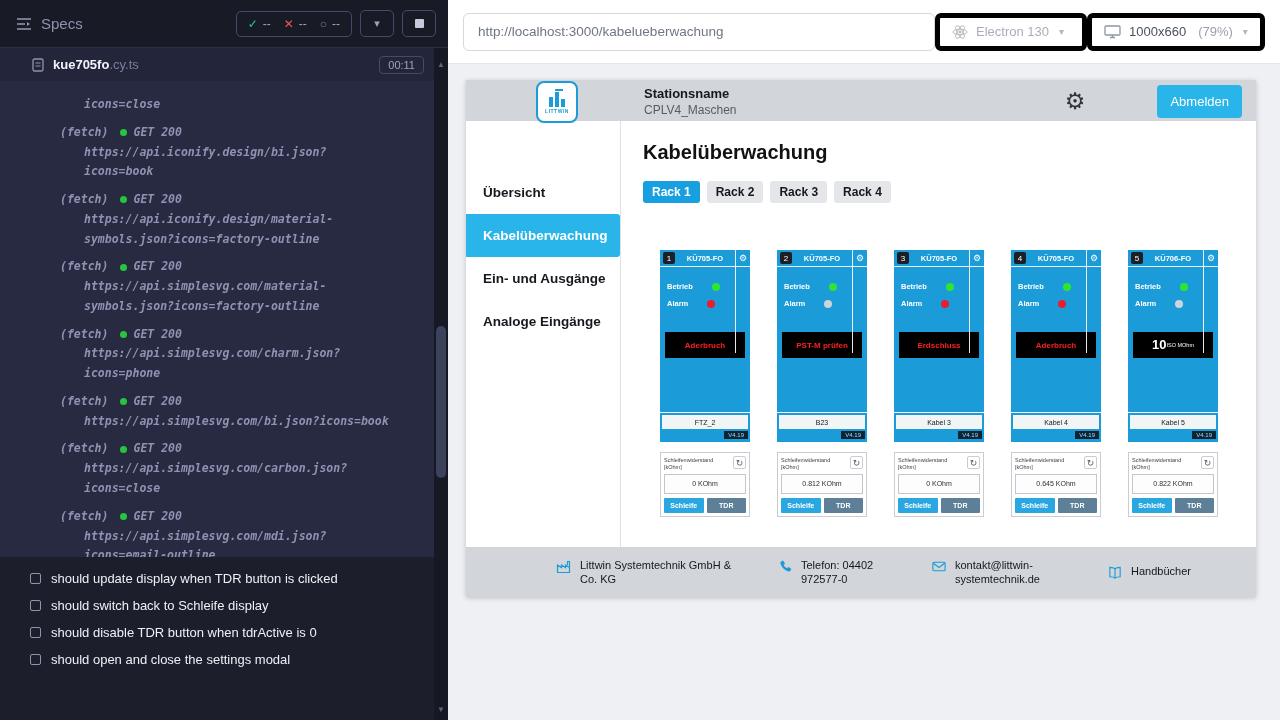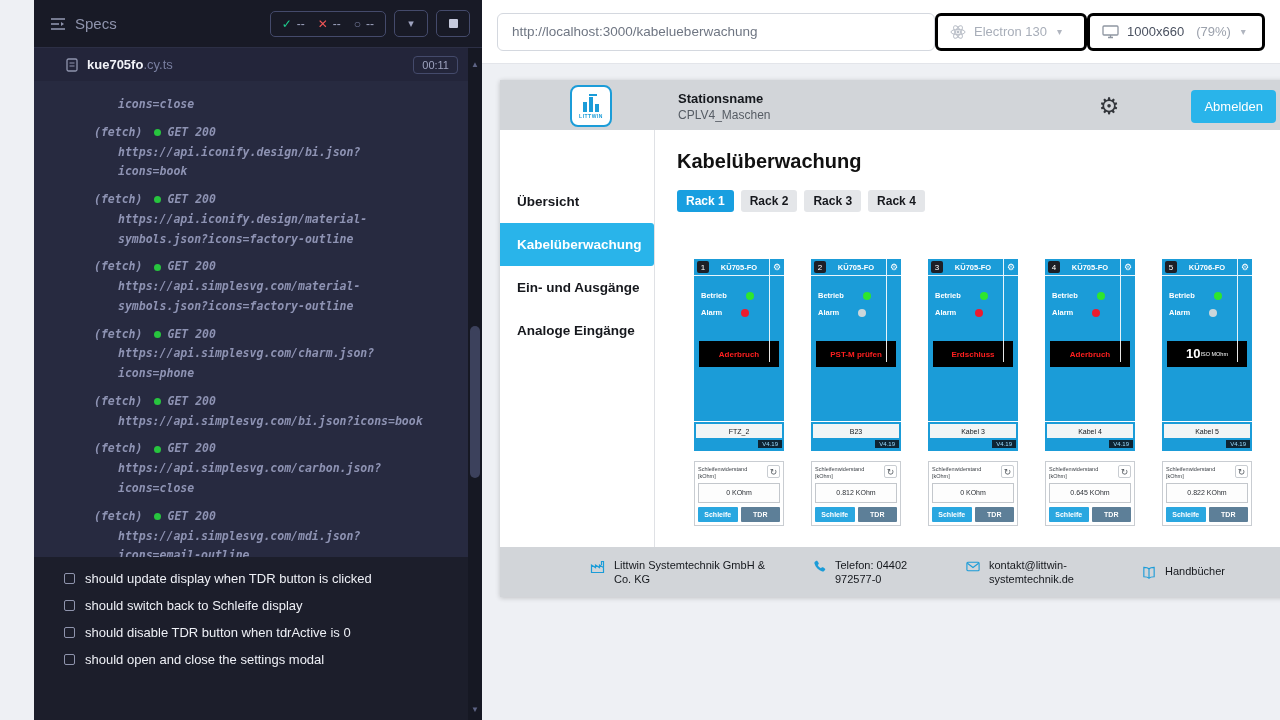--- a/index.html
+++ b/index.html
@@ -1,20 +1,20 @@
 <!DOCTYPE html>
 <html><head>
 <meta charset="utf-8">
 <style>
   * { margin:0; padding:0; box-sizing:border-box; }
   html,body { width:1280px; height:720px; overflow:hidden; font-family:"Liberation Sans", sans-serif; }
   body { display:flex; background:#eef0f4; }
 
   
-  .runner { width:448px; flex:none; background:#1c1e2b; position:relative; height:720px;margin-left:34px; }
+  .runner { width:448px; flex:none; background:#1c1e2b; position:relative; height:720px; }
   .runner-header { height:48px; background:#181a26; border-bottom:1px solid #2c2f45; display:flex; align-items:center; padding:0 12px 0 16px; gap:8px; }
   .specs-btn { display:flex; align-items:center; gap:9px; color:#8f94ad; font-size:15px; }
   .spacer { flex:1; }
   .stats { display:flex; align-items:center; gap:13px; border:1px solid #444a6b; border-radius:5px; padding:5px 11px; font-size:12px; color:#9ea3bf; }
   .stat { display:flex; align-items:center; gap:5px; }
   .ic-pass { color:#1ec98b; font-size:12px; }
   .ic-fail { color:#f25757; font-size:12px; }
   .ic-pend { color:#767c9e; font-size:12px; }
   .hbtn { width:34px; height:27px; border:1px solid #444a6b; border-radius:5px; display:flex; align-items:center; justify-content:center; color:#9ea3bf; font-size:11px; }
   .stop-sq { width:9px; height:9px; background:#c6cadd; border-radius:1px; display:inline-block; }
@@ -39,30 +39,30 @@
 
   .vscroll { position:absolute; right:0; top:48px; bottom:0; width:14px; background:#161823; }
   .varrow { position:absolute; left:0; width:14px; text-align:center; color:#5d6384; font-size:8px; }
   .varrow.up { top:12px; } .varrow.down { bottom:6px; }
   .vthumb { position:absolute; left:2px; width:10px; top:278px; height:152px; background:#3c415c; border-radius:5px; }
 
   
   .stage { flex:1; position:relative; background:#eef0f4; height:720px; }
   .browser-bar { height:64px; background:#fff; border-bottom:1px solid #e3e5ea; display:flex; align-items:center; padding:0 15px; }
   .url-box { flex:1; height:38px; border:1px solid #d4d8df; border-radius:6px; display:flex; align-items:center; padding:0 14px; font-size:13.5px; color:#6f7683; background:#fff; }
-  .sel { height:38px; border:3px solid #000000; border-radius:6px; display:flex; align-items:center; gap:8px; padding:0 12px; font-size:13px; background:#fff; flex:none; }
+  .sel { height:38px; border:5px solid #000000; border-radius:6px; display:flex; align-items:center; gap:8px; padding:0 12px; font-size:13px; background:#fff; flex:none; }
   .sel-chev { color:#b0b5bf; font-size:10px; margin-left:2px; }
   .sel.browser { color:#a8aeb9; width:152px; }
   .sel.viewport { width:178px; }
   .vp-size { color:#4a5160; }
   .vp-zoom { color:#9ba1ac; margin-left:4px; }
 
   
   .app { position:absolute; left:18px; top:80px; width:790px; height:517px; background:#fff; box-shadow:0 1px 5px rgba(0,0,0,.2); display:flex; flex-direction:column; }
-  .app-header { height:50px; flex:none; background:#d2d5d9; display:flex; align-items:center; padding:2px 14px 0 70px; }
+  .app-header { height:41px; flex:none; background:#d2d5d9; display:flex; align-items:center; padding:2px 14px 0 70px; }
   .logo { width:42px; height:42px; background:#fff; border:2px solid #1b9cd8; border-radius:8px; display:flex; flex-direction:column; align-items:center; justify-content:center; gap:1px; flex:none; }
   .logo-word { font-size:5px; font-weight:bold; color:#1b9cd8; letter-spacing:.5px; }
   .station { margin-left:66px; }
   .station-label { font-size:13px; font-weight:bold; color:#15181d; }
   .station-value { font-size:12px; color:#565c64; margin-top:2px; }
   .gear-app { margin-left:auto; margin-right:72px; font-size:23px; color:#33363b; line-height:1; }
   .logout-btn { background:#29b4ea; color:#fff; border:none; font-size:13px; font-weight:500; padding:9px 13px; border-radius:4px; font-family:inherit; }
 
   .app-body { flex:1; min-height:0; display:flex; }
   .sidebar { width:155px; flex:none; border-right:1px solid #dfe1e5; padding-top:50px; }

